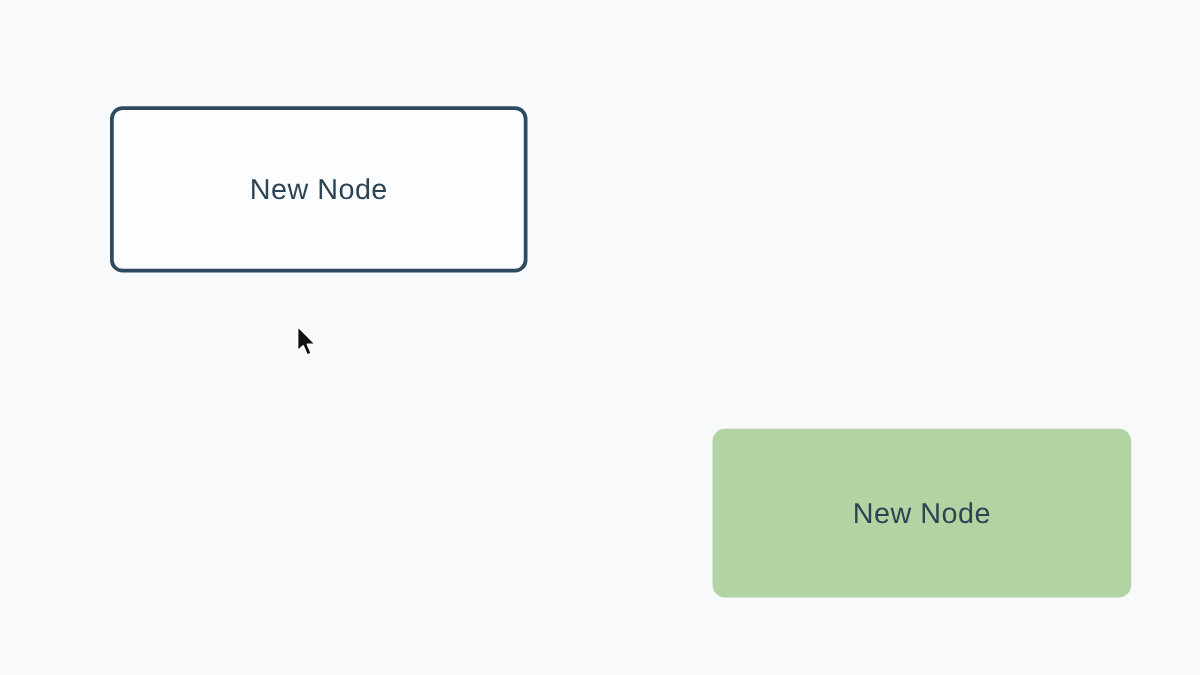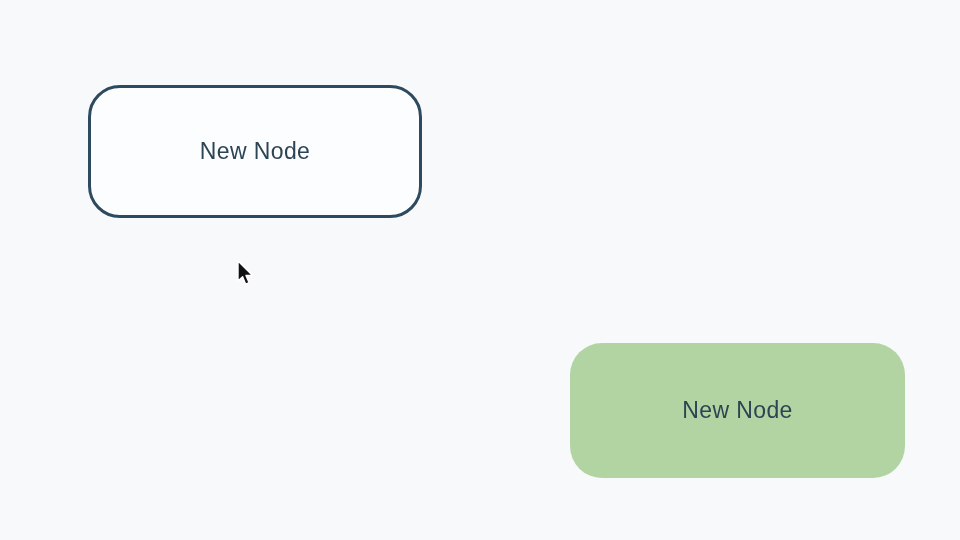--- a/index.html
+++ b/index.html
@@ -15,21 +15,21 @@
   }
   .canvas {
     position: absolute;
     inset: 0;
     width: 960px;
     height: 540px;
   }
   .flow-node {
     position: absolute;
     box-sizing: border-box;
-    border-radius: 32px;
+    border-radius: 10px;
     display: flex;
     align-items: center;
     justify-content: center;
     font-size: 23px;
     letter-spacing: 0.4px;
     user-select: none;
   }
   .flow-node--outlined {
     left: 88px;
     top: 85px;

